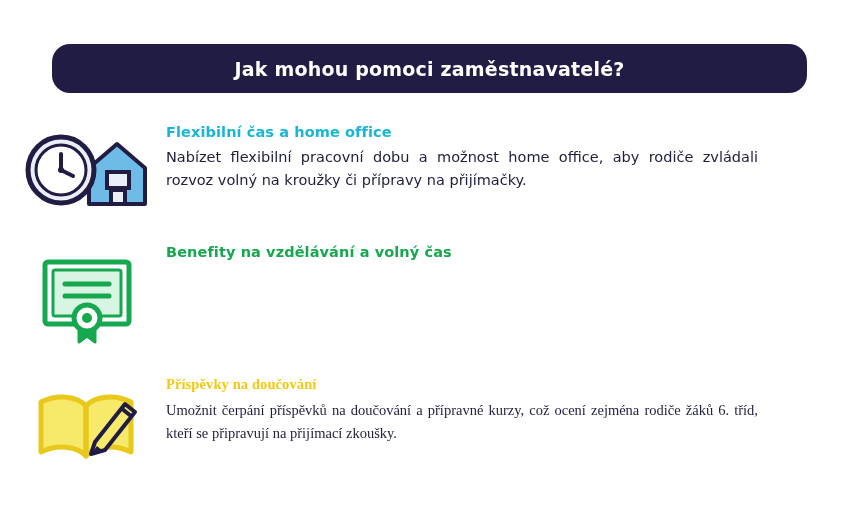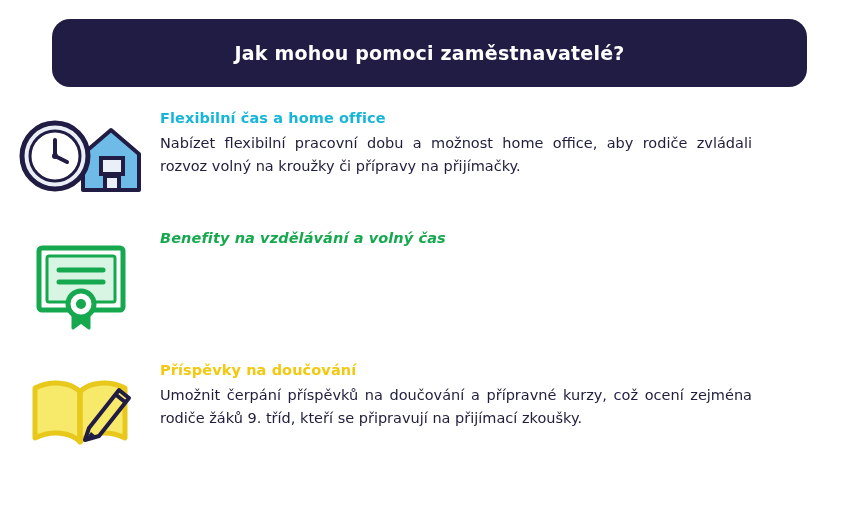--- a/index.html
+++ b/index.html
@@ -19,43 +19,44 @@
     position: relative;
     width: 867px;
     height: 507px;
     background: #ffffff;
   }
 
   
   .header-banner {
     position: absolute;
     left: 52px;
-    top: 19px;
+    top: 44px;
     width: 755px;
-    height: 68px;
+    height: 49px;
     background: #211c43;
     border-radius: 18px;
     display: flex;
     align-items: center;
     justify-content: center;
   }
   .header-title {
     color: #ffffff;
     font-size: 19px;
     font-weight: bold;
     letter-spacing: 0.2px;
     text-align: center;
   }
 
   
   .items {
     position: absolute;
     left: 0;
-    top: 110px;
+    top: 124px;
     width: 795px;
+    padding-left: 6px;
   }
   .item {
     display: flex;
     align-items: flex-start;
     margin-bottom: 28px;
   }
   .item-icon {
     width: 160px;
     min-width: 160px;
     display: flex;
@@ -81,22 +82,22 @@
     text-justify: inter-word;
     width: 592px;
   }
 
   .h-blue { color: #17b6d8; }
   .h-green { color: #16a84e; }
   .h-yellow { color: #f2c90f; }
 
   
   .item-1 { margin-top: 0; }
-  .item-2 { margin-top: 18px; font-style: italic; }
-  .item-3 { margin-top: 25px; }
+  .item-2 { margin-top: 18px; }
+  .item-3 { margin-top: 25px; font-family: Liberation Serif, serif; }
 
   svg { display: block; }
 </style>
 </head>
 <body>
 
 <div class="page">
 
   <div class="header-banner">
     <div class="header-title">Jak mohou pomoci zaměstnavatelé?</div>
@@ -150,18 +151,18 @@
           <path d="M110 22 C94 14, 74 16, 65 26 L65 76 C74 66, 94 64, 110 72 Z" fill="#f7e96a" stroke="#e8c81a" stroke-width="5" stroke-linejoin="round"></path>
           <line x1="65" y1="26" x2="65" y2="76" stroke="#e8c81a" stroke-width="5"></line>
 
           <path d="M74 62 L104 24 L114 32 L84 70 L70 74 Z" fill="#f7e96a" stroke="#211c43" stroke-width="4" stroke-linejoin="round"></path>
           <line x1="100" y1="28" x2="110" y2="36" stroke="#211c43" stroke-width="4"></line>
           <path d="M70 74 L76 66 L82 71 Z" fill="#211c43"></path>
         </svg>
       </div>
       <div class="item-text">
         <p class="item-heading h-yellow">Příspěvky na doučování</p>
-        <p class="item-body">Umožnit čerpání příspěvků na doučování a přípravné kurzy, což ocení zejména rodiče žáků 9. tříd, kteří se připravují na přijímací zkoušky.</p>
+        <p class="item-body">Umožnit čerpání příspěvků na doučování a přípravné kurzy, což ocení zejména rodiče žáků 6. tříd, kteří se připravují na přijímací zkoušky.</p>
       </div>
     </div>
 
   </div>
 </div>
 
 </body></html>

